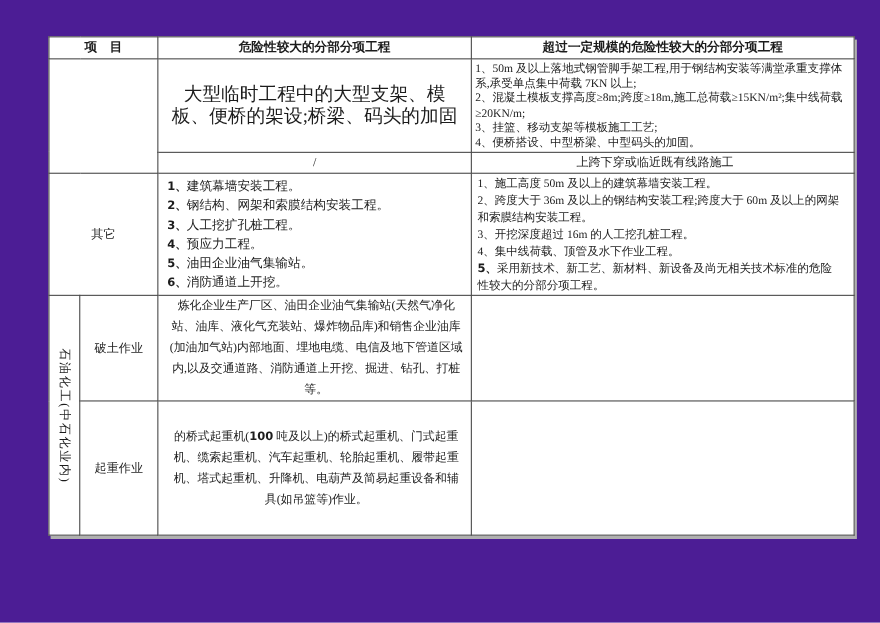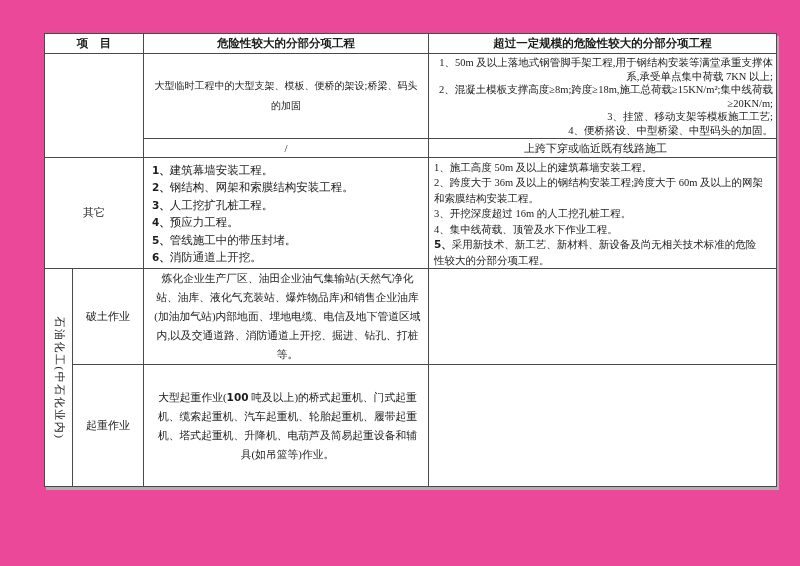--- a/index.html
+++ b/index.html
@@ -1,40 +1,40 @@
 <!DOCTYPE html>
 <html><head>
 <meta charset="utf-8">
 <style>
   html,body{margin:0;padding:0;}
   body{
     width:800px;height:566px;background:#ffffff;
     font-family:"Liberation Serif","DejaVu Serif",serif;
     color:#1c1c1c;
   }
-  .page{position:relative;width:800px;height:566px;background:#ec4899;overflow:hidden;}
+  .page{position:relative;width:800px;height:566px;background:#4c1d95;overflow:hidden;}
   table.doc-table{
     position:absolute;left:44px;top:33px;width:732px;
     border-collapse:collapse;table-layout:fixed;
     box-shadow:2px 3px 0 #b0b0b0;
     background:#ffffff;
   }
   td{border:1px solid #4a4a4a;padding:0;vertical-align:middle;overflow:hidden;}
   tr.rh{height:20px;}
   tr.r1{height:84px;}
   tr.r2{height:19px;}
   tr.r3{height:110px;}
   tr.r4{height:88px;}
   tr.r5{height:122px;}
   .th{font-weight:bold;text-align:center;font-size:11.5px;line-height:13px;}
-  .center-cell{text-align:center;font-size:10px;line-height:20px;padding:2px 10px;}
+  .center-cell{text-align:center;font-size:17px;line-height:20px;padding:2px 10px;}
   .slash{font-size:11px;line-height:12px;}
   .plain{font-size:11px;text-align:center;padding:0 19px 0 5px;line-height:12px;}
   .list{vertical-align:top;text-align:left;}
-  .tight{font-size:10.5px;line-height:13.6px;padding:2px 3px 0 3px;text-align:right;}
+  .tight{font-size:10.5px;line-height:13.6px;padding:2px 3px 0 3px;}
   .mid{font-size:11.5px;line-height:17.5px;padding:4px 4px 0 8px;margin-top:46px;}
   .mid2{font-size:10.5px;line-height:15.5px;padding:2px 13px 0 5px;}
   .label-cell{text-align:center;font-size:11px;}
   .para{font-size:10.8px;line-height:19px;padding:0 6px 0 9px;text-align:center;}
   .vcell{position:relative;}
   .vtext{
     position:absolute;top:50%;left:50%;
     transform:translate(-50%,-50%) rotate(90deg);
     white-space:nowrap;font-size:11px;letter-spacing:1.5px;
   }
@@ -79,21 +79,21 @@
       <td class="plain">上跨下穿或临近既有线路施工</td>
     </tr>
 
     <tr class="r3">
       <td colspan="2" class="label-cell">其它</td>
       <td class="list mid">
         <div><span class="bold-num">1、</span><span>建筑幕墙安装工程。</span></div>
         <div><span class="bold-num">2、</span><span>钢结构、网架和索膜结构安装工程。</span></div>
         <div><span class="bold-num">3、</span><span>人工挖扩孔桩工程。</span></div>
         <div><span class="bold-num">4、</span><span>预应力工程。</span></div>
-        <div><span class="bold-num">5、</span><span>管线施工中的带压封堵。</span></div>
+        <div><span class="bold-num">5、</span><span>油田企业油气集输站。</span></div>
         <div><span class="bold-num">6、</span><span>消防通道上开挖。</span></div>
       </td>
       <td class="list mid2">
         <div><span>1、</span><span>施工高度 50m 及以上的建筑幕墙安装工程。</span></div>
         <div><span>2、</span><span>跨度大于 36m 及以上的钢结构安装工程;跨度大于 60m 及以上的网架和索膜结构安装工程。</span></div>
         <div><span>3、</span><span>开挖深度超过 16m 的人工挖孔桩工程。</span></div>
         <div><span>4、</span><span>集中线荷载、顶管及水下作业工程。</span></div>
         <div><span class="bold-num">5、</span><span>采用新技术、新工艺、新材料、新设备及尚无相关技术标准的危险性较大的分部分项工程。</span></div>
       </td>
     </tr>
@@ -103,19 +103,19 @@
         <div class="vtext">石油化工(中石化业内)</div>
       </td>
       <td class="label-cell">破土作业</td>
       <td class="para">炼化企业生产厂区、油田企业油气集输站(天然气净化站、油库、液化气充装站、爆炸物品库)和销售企业油库(加油加气站)内部地面、埋地电缆、电信及地下管道区域内,以及交通道路、消防通道上开挖、掘进、钻孔、打桩等。</td>
       <td></td>
     </tr>
 
     <tr class="r5">
       <td class="label-cell">起重作业</td>
       <td class="para">
-        <span>大型起重作业(</span><span class="bold-num">100</span><span> 吨及以上)的桥式起重机、门式起重机、缆索起重机、汽车起重机、轮胎起重机、履带起重机、塔式起重机、升降机、电葫芦及简易起重设备和辅具(如吊篮等)作业。</span>
+        <span>的桥式起重机(</span><span class="bold-num">100</span><span> 吨及以上)的桥式起重机、门式起重机、缆索起重机、汽车起重机、轮胎起重机、履带起重机、塔式起重机、升降机、电葫芦及简易起重设备和辅具(如吊篮等)作业。</span>
       </td>
       <td></td>
     </tr>
   </tbody>
     </table>
 </div>
 
 </body></html>

